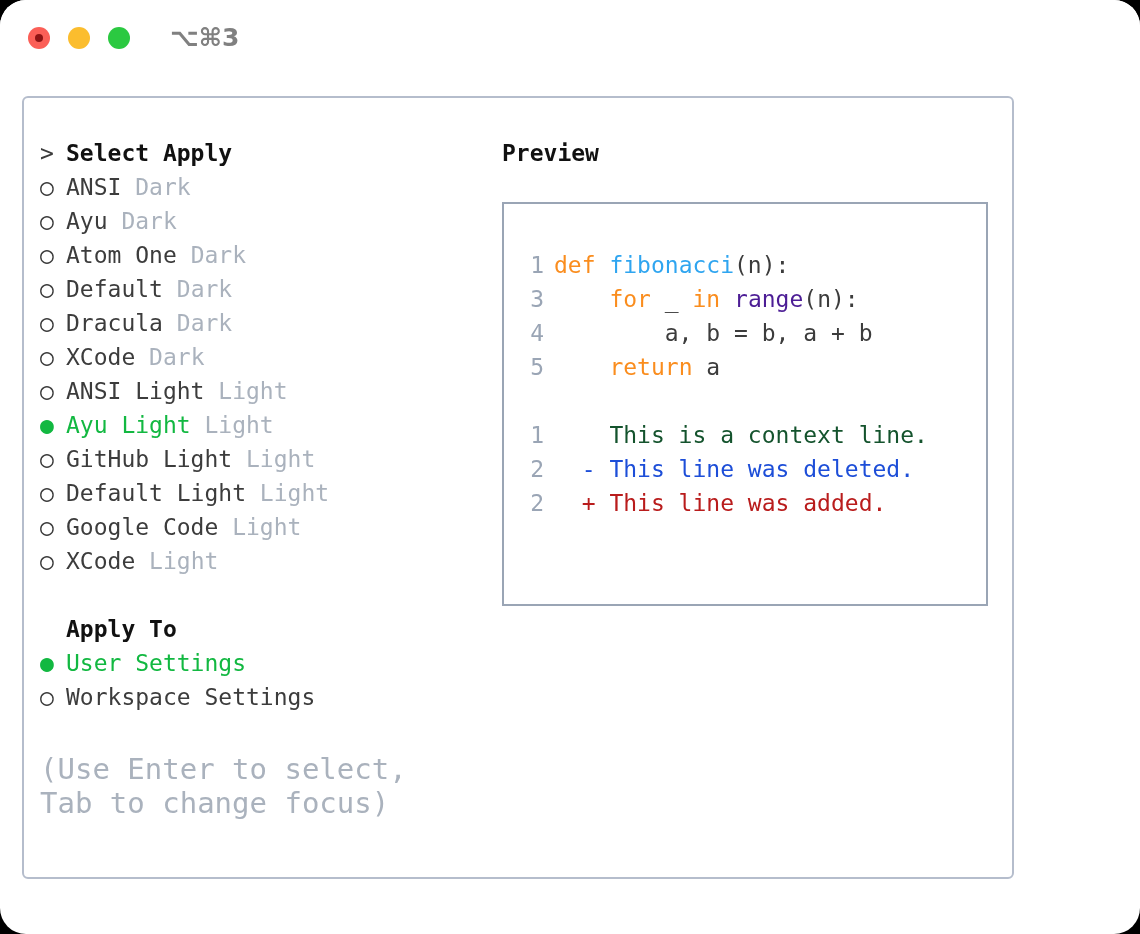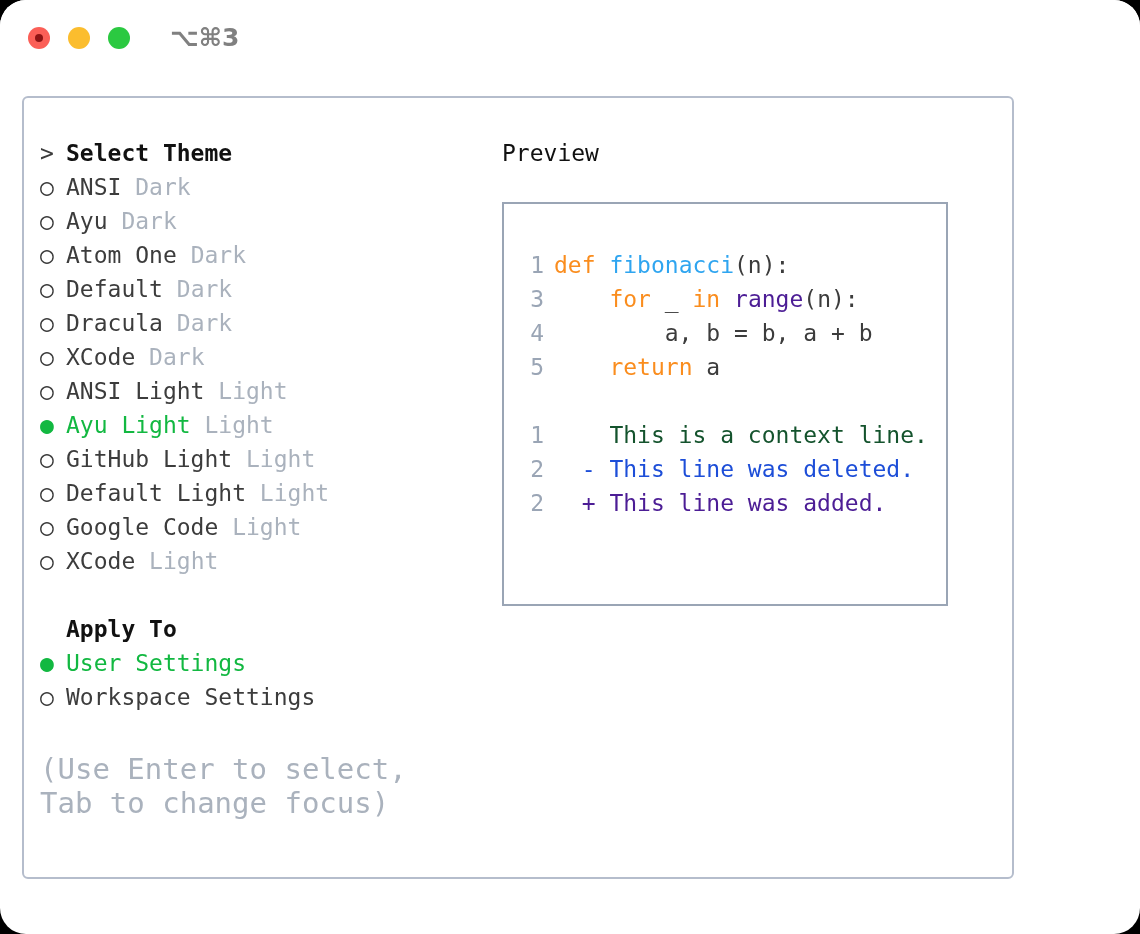--- a/index.html
+++ b/index.html
@@ -111,28 +111,28 @@
   }
 
   
   #right-col {
     position: absolute;
     left: 478px; top: 38px;
     width: 490px;
   }
   #preview-title {
     font-size: 23px;
-    font-weight: normal;
+    font-weight: bold;
     color: #111111;
     line-height: 34px;
   }
   #preview-box {
     position: absolute;
     left: 0; top: 66px;
-    width: 446px;
+    width: 486px;
     height: 404px;
     border: 2px solid #9aa5b5;
     background: #ffffff;
   }
   #code {
     position: absolute;
     left: 14px; top: 44px;
     width: 456px;
   }
   .cline {
@@ -149,42 +149,42 @@
     color: #9aa5b5;
     margin-right: 10px;
   }
   .kw   { color: #fa8d1e; }
   .fn   { color: #2fa5f0; }
   .num  { color: #a95fd8; }
   .bi   { color: #4c1d95; }
   .pl   { color: #3c3c3c; }
   .ctx  { color: #14532d; }
   .del  { color: #1d4ed8; }
-  .add  { color: #4c1d95; }
+  .add  { color: #b91c1c; }
   .blank { height: 34px; }
 </style>
 </head>
 <body>
 
 <div id="window">
 
   <div id="titlebar">
     <div class="dot red">
       <span class="dot-inner"></span>
     </div>
     <div class="dot yellow"></div>
     <div class="dot green"></div>
     <div id="shortcut">⌥⌘3</div>
   </div>
 
   <div id="card">
 
     <div id="left-col">
       <div class="row">
-        <span class="marker">&gt;</span><span class="heading">Select Theme</span>
+        <span class="marker">&gt;</span><span class="heading">Select Apply</span>
       </div>
       <div id="theme-rows">
           <div class="row"><span class="marker">○</span><span class="name">ANSI</span><span class="variant"> Dark</span></div>
           <div class="row"><span class="marker">○</span><span class="name">Ayu</span><span class="variant"> Dark</span></div>
           <div class="row"><span class="marker">○</span><span class="name">Atom One</span><span class="variant"> Dark</span></div>
           <div class="row"><span class="marker">○</span><span class="name">Default</span><span class="variant"> Dark</span></div>
           <div class="row"><span class="marker">○</span><span class="name">Dracula</span><span class="variant"> Dark</span></div>
           <div class="row"><span class="marker">○</span><span class="name">XCode</span><span class="variant"> Dark</span></div>
           <div class="row"><span class="marker">○</span><span class="name">ANSI Light</span><span class="variant"> Light</span></div>
           <div class="row selected"><span class="marker sel">●</span><span class="name">Ayu Light</span><span class="variant"> Light</span></div>

